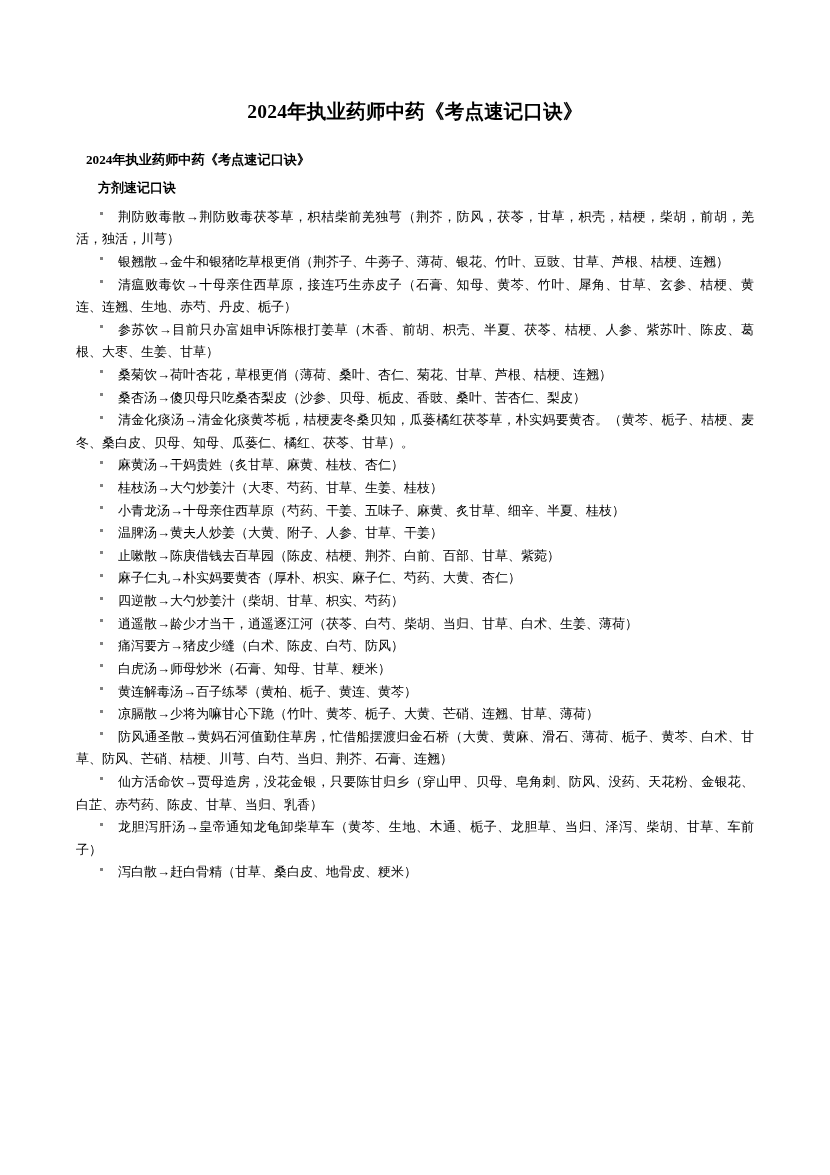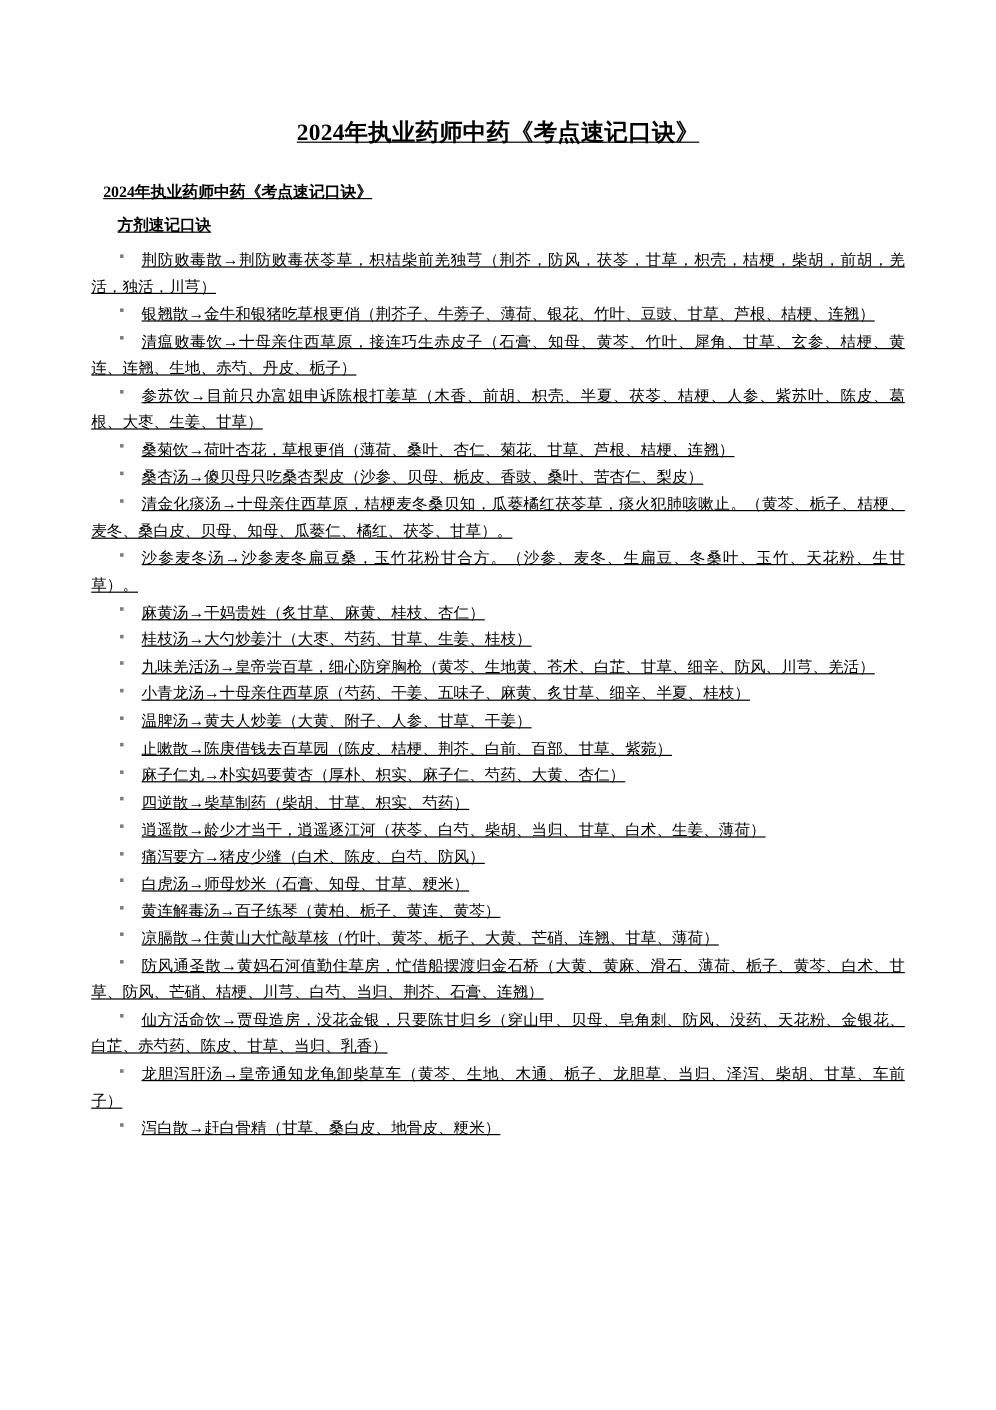--- a/index.html
+++ b/index.html
@@ -14,21 +14,20 @@
   }
   .page {
     position: relative;
     width: 830px;
     height: 1175px;
     margin: 0 auto;
     background: #ffffff;
     box-sizing: border-box;
     padding: 72px 76px 40px 76px;
     overflow: hidden;
-    text-decoration: underline;
   }
   .doc-title {
     text-align: center;
     font-size: 19.5px;
     font-weight: bold;
     letter-spacing: 0.2px;
     margin: 26px 0 0 0;
     line-height: 1.4;
   }
   .subtitle {
@@ -79,34 +78,33 @@
 
   <div class="section-head">方剂速记口诀</div>
 
   <ul class="mnemonic-list" id="mnemonic-list">
       <li><span class="bullet"></span><span>荆防败毒散→荆防败毒茯苓草，枳桔柴前羌独芎（荆芥，防风，茯苓，甘草，枳壳，桔梗，柴胡，前胡，羌活，独活，川芎）</span></li>
       <li><span class="bullet"></span><span>银翘散→金牛和银猪吃草根更俏（荆芥子、牛蒡子、薄荷、银花、竹叶、豆豉、甘草、芦根、桔梗、连翘）</span></li>
       <li><span class="bullet"></span><span>清瘟败毒饮→十母亲住西草原，接连巧生赤皮子（石膏、知母、黄芩、竹叶、犀角、甘草、玄参、桔梗、黄连、连翘、生地、赤芍、丹皮、栀子）</span></li>
       <li><span class="bullet"></span><span>参苏饮→目前只办富姐申诉陈根打姜草（木香、前胡、枳壳、半夏、茯苓、桔梗、人参、紫苏叶、陈皮、葛根、大枣、生姜、甘草）</span></li>
       <li><span class="bullet"></span><span>桑菊饮→荷叶杏花，草根更俏（薄荷、桑叶、杏仁、菊花、甘草、芦根、桔梗、连翘）</span></li>
       <li><span class="bullet"></span><span>桑杏汤→傻贝母只吃桑杏梨皮（沙参、贝母、栀皮、香豉、桑叶、苦杏仁、梨皮）</span></li>
-      <li><span class="bullet"></span><span>清金化痰汤→十母亲住西草原，桔梗麦冬桑贝知，瓜蒌橘红茯苓草，痰火犯肺咳嗽止。（黄芩、栀子、桔梗、麦冬、桑白皮、贝母、知母、瓜蒌仁、橘红、茯苓、甘草）。</span></li>
-      <li><span class="bullet"></span><span>沙参麦冬汤→沙参麦冬扁豆桑，玉竹花粉甘合方。（沙参、麦冬、生扁豆、冬桑叶、玉竹、天花粉、生甘草）。</span></li>
+      <li><span class="bullet"></span><span>清金化痰汤→清金化痰黄芩栀，桔梗麦冬桑贝知，瓜蒌橘红茯苓草，朴实妈要黄杏。（黄芩、栀子、桔梗、麦冬、桑白皮、贝母、知母、瓜蒌仁、橘红、茯苓、甘草）。</span></li>
       <li><span class="bullet"></span><span>麻黄汤→干妈贵姓（炙甘草、麻黄、桂枝、杏仁）</span></li>
       <li><span class="bullet"></span><span>桂枝汤→大勺炒姜汁（大枣、芍药、甘草、生姜、桂枝）</span></li>
-      <li><span class="bullet"></span><span>九味羌活汤→皇帝尝百草，细心防穿胸枪（黄芩、生地黄、苍术、白芷、甘草、细辛、防风、川芎、羌活）</span></li>
+      <li><span class="bullet"></span></li>
       <li><span class="bullet"></span><span>小青龙汤→十母亲住西草原（芍药、干姜、五味子、麻黄、炙甘草、细辛、半夏、桂枝）</span></li>
       <li><span class="bullet"></span><span>温脾汤→黄夫人炒姜（大黄、附子、人参、甘草、干姜）</span></li>
       <li><span class="bullet"></span><span>止嗽散→陈庚借钱去百草园（陈皮、桔梗、荆芥、白前、百部、甘草、紫菀）</span></li>
       <li><span class="bullet"></span><span>麻子仁丸→朴实妈要黄杏（厚朴、枳实、麻子仁、芍药、大黄、杏仁）</span></li>
-      <li><span class="bullet"></span><span>四逆散→柴草制药（柴胡、甘草、枳实、芍药）</span></li>
+      <li><span class="bullet"></span><span>四逆散→大勺炒姜汁（柴胡、甘草、枳实、芍药）</span></li>
       <li><span class="bullet"></span><span>逍遥散→龄少才当干，逍遥逐江河（茯苓、白芍、柴胡、当归、甘草、白术、生姜、薄荷）</span></li>
       <li><span class="bullet"></span><span>痛泻要方→猪皮少缝（白术、陈皮、白芍、防风）</span></li>
       <li><span class="bullet"></span><span>白虎汤→师母炒米（石膏、知母、甘草、粳米）</span></li>
       <li><span class="bullet"></span><span>黄连解毒汤→百子练琴（黄柏、栀子、黄连、黄芩）</span></li>
-      <li><span class="bullet"></span><span>凉膈散→住黄山大忙敲草核（竹叶、黄芩、栀子、大黄、芒硝、连翘、甘草、薄荷）</span></li>
+      <li><span class="bullet"></span><span>凉膈散→少将为嘛甘心下跪（竹叶、黄芩、栀子、大黄、芒硝、连翘、甘草、薄荷）</span></li>
       <li><span class="bullet"></span><span>防风通圣散→黄妈石河值勤住草房，忙借船摆渡归金石桥（大黄、黄麻、滑石、薄荷、栀子、黄芩、白术、甘草、防风、芒硝、桔梗、川芎、白芍、当归、荆芥、石膏、连翘）</span></li>
       <li><span class="bullet"></span><span>仙方活命饮→贾母造房，没花金银，只要陈甘归乡（穿山甲、贝母、皂角刺、防风、没药、天花粉、金银花、白芷、赤芍药、陈皮、甘草、当归、乳香）</span></li>
       <li><span class="bullet"></span><span>龙胆泻肝汤→皇帝通知龙龟卸柴草车（黄芩、生地、木通、栀子、龙胆草、当归、泽泻、柴胡、甘草、车前子）</span></li>
       <li><span class="bullet"></span><span>泻白散→赶白骨精（甘草、桑白皮、地骨皮、粳米）</span></li>
     </ul>
 
 </div>
 
 </body></html>

